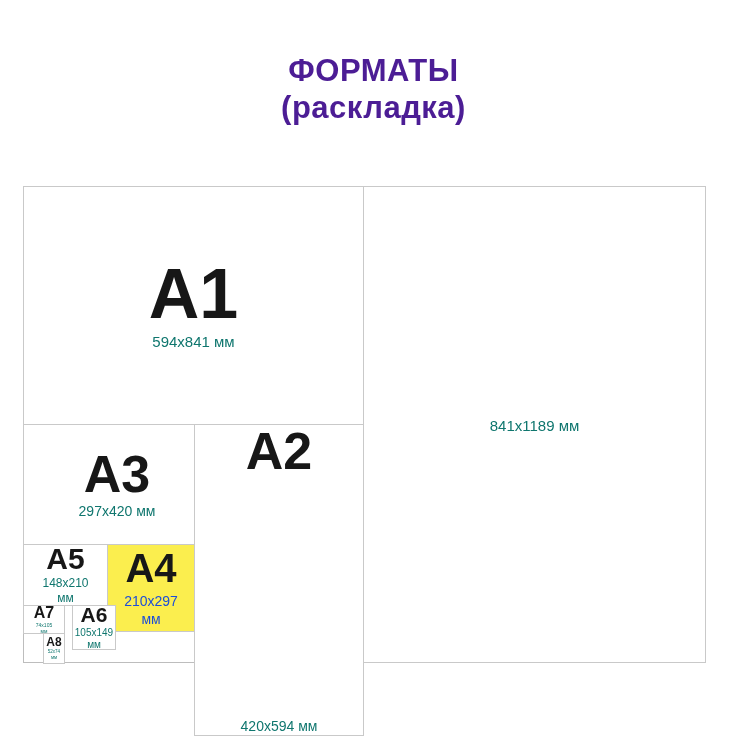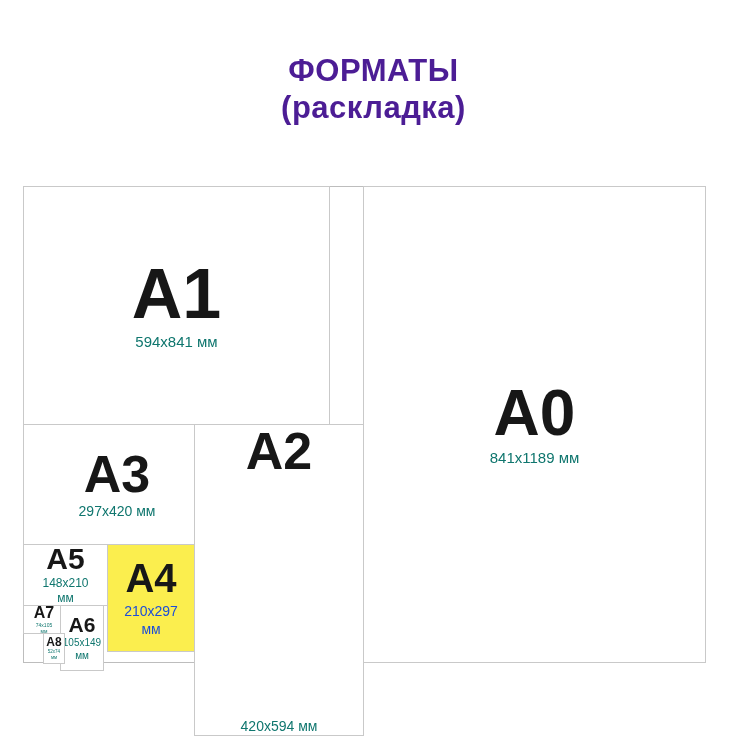--- a/index.html
+++ b/index.html
@@ -39,28 +39,28 @@
     display:flex;
     flex-direction:column;
     align-items:center;
     justify-content:center;
     text-align:center;
     overflow:hidden;
   }
   .fmt .lbl{font-weight:700;line-height:1;color:#171717;}
   .fmt .dims{font-weight:400;color:#0f766e;line-height:1.25;}
   
-  .box-a1{left:-1px;top:-1px;width:307px;height:239px;justify-content:center;}
+  .box-a1{left:-1px;top:-1px;width:341px;height:239px;justify-content:center;}
   .box-a0{left:339px;top:-1px;width:343px;height:477px;}
   .box-a3{left:-1px;top:237px;width:188px;height:121px;}
   .box-a2{left:170px;top:237px;width:170px;height:312px;justify-content:space-between;}
   .box-a5{left:-1px;top:357px;width:85px;height:62px;}
-  .box-a4{left:83px;top:357px;width:88px;height:108px;background:#FBee4e;}
+  .box-a4{left:83px;top:357px;width:88px;height:88px;background:#FBee4e;}
   .box-a7{left:-1px;top:418px;width:42px;height:29px;}
-  .box-a6{left:36px;top:418px;width:44px;height:66px;}
+  .box-a6{left:48px;top:418px;width:44px;height:45px;}
   .box-a8{left:19px;top:446px;width:22px;height:31px;}
   
   .box-a1 .lbl{font-size:70px;}
   .box-a1 .dims{font-size:15px;margin-top:4px;}
   .box-a0 .lbl{font-size:64px;}
   .box-a0 .dims{font-size:15px;margin-top:4px;}
   .box-a3 .lbl{font-size:52px;}
   .box-a3 .dims{font-size:14px;margin-top:3px;}
   .box-a2 .lbl{font-size:52px;}
   .box-a2 .dims{font-size:14px;margin-top:4px;}
@@ -85,21 +85,20 @@
 </div>
 
 <div class="diagram">
 
   <div class="fmt box-a1">
     <span class="lbl">A1</span>
     <span class="dims">594x841 мм</span>
   </div>
 
   <div class="fmt box-a0">
-    <span class="lbl">A0</span>
     <span class="dims">841x1189 мм</span>
   </div>
 
   <div class="fmt box-a3">
     <span class="lbl">A3</span>
     <span class="dims">297x420 мм</span>
   </div>
 
   <div class="fmt box-a2">
     <span class="lbl">A2</span>

